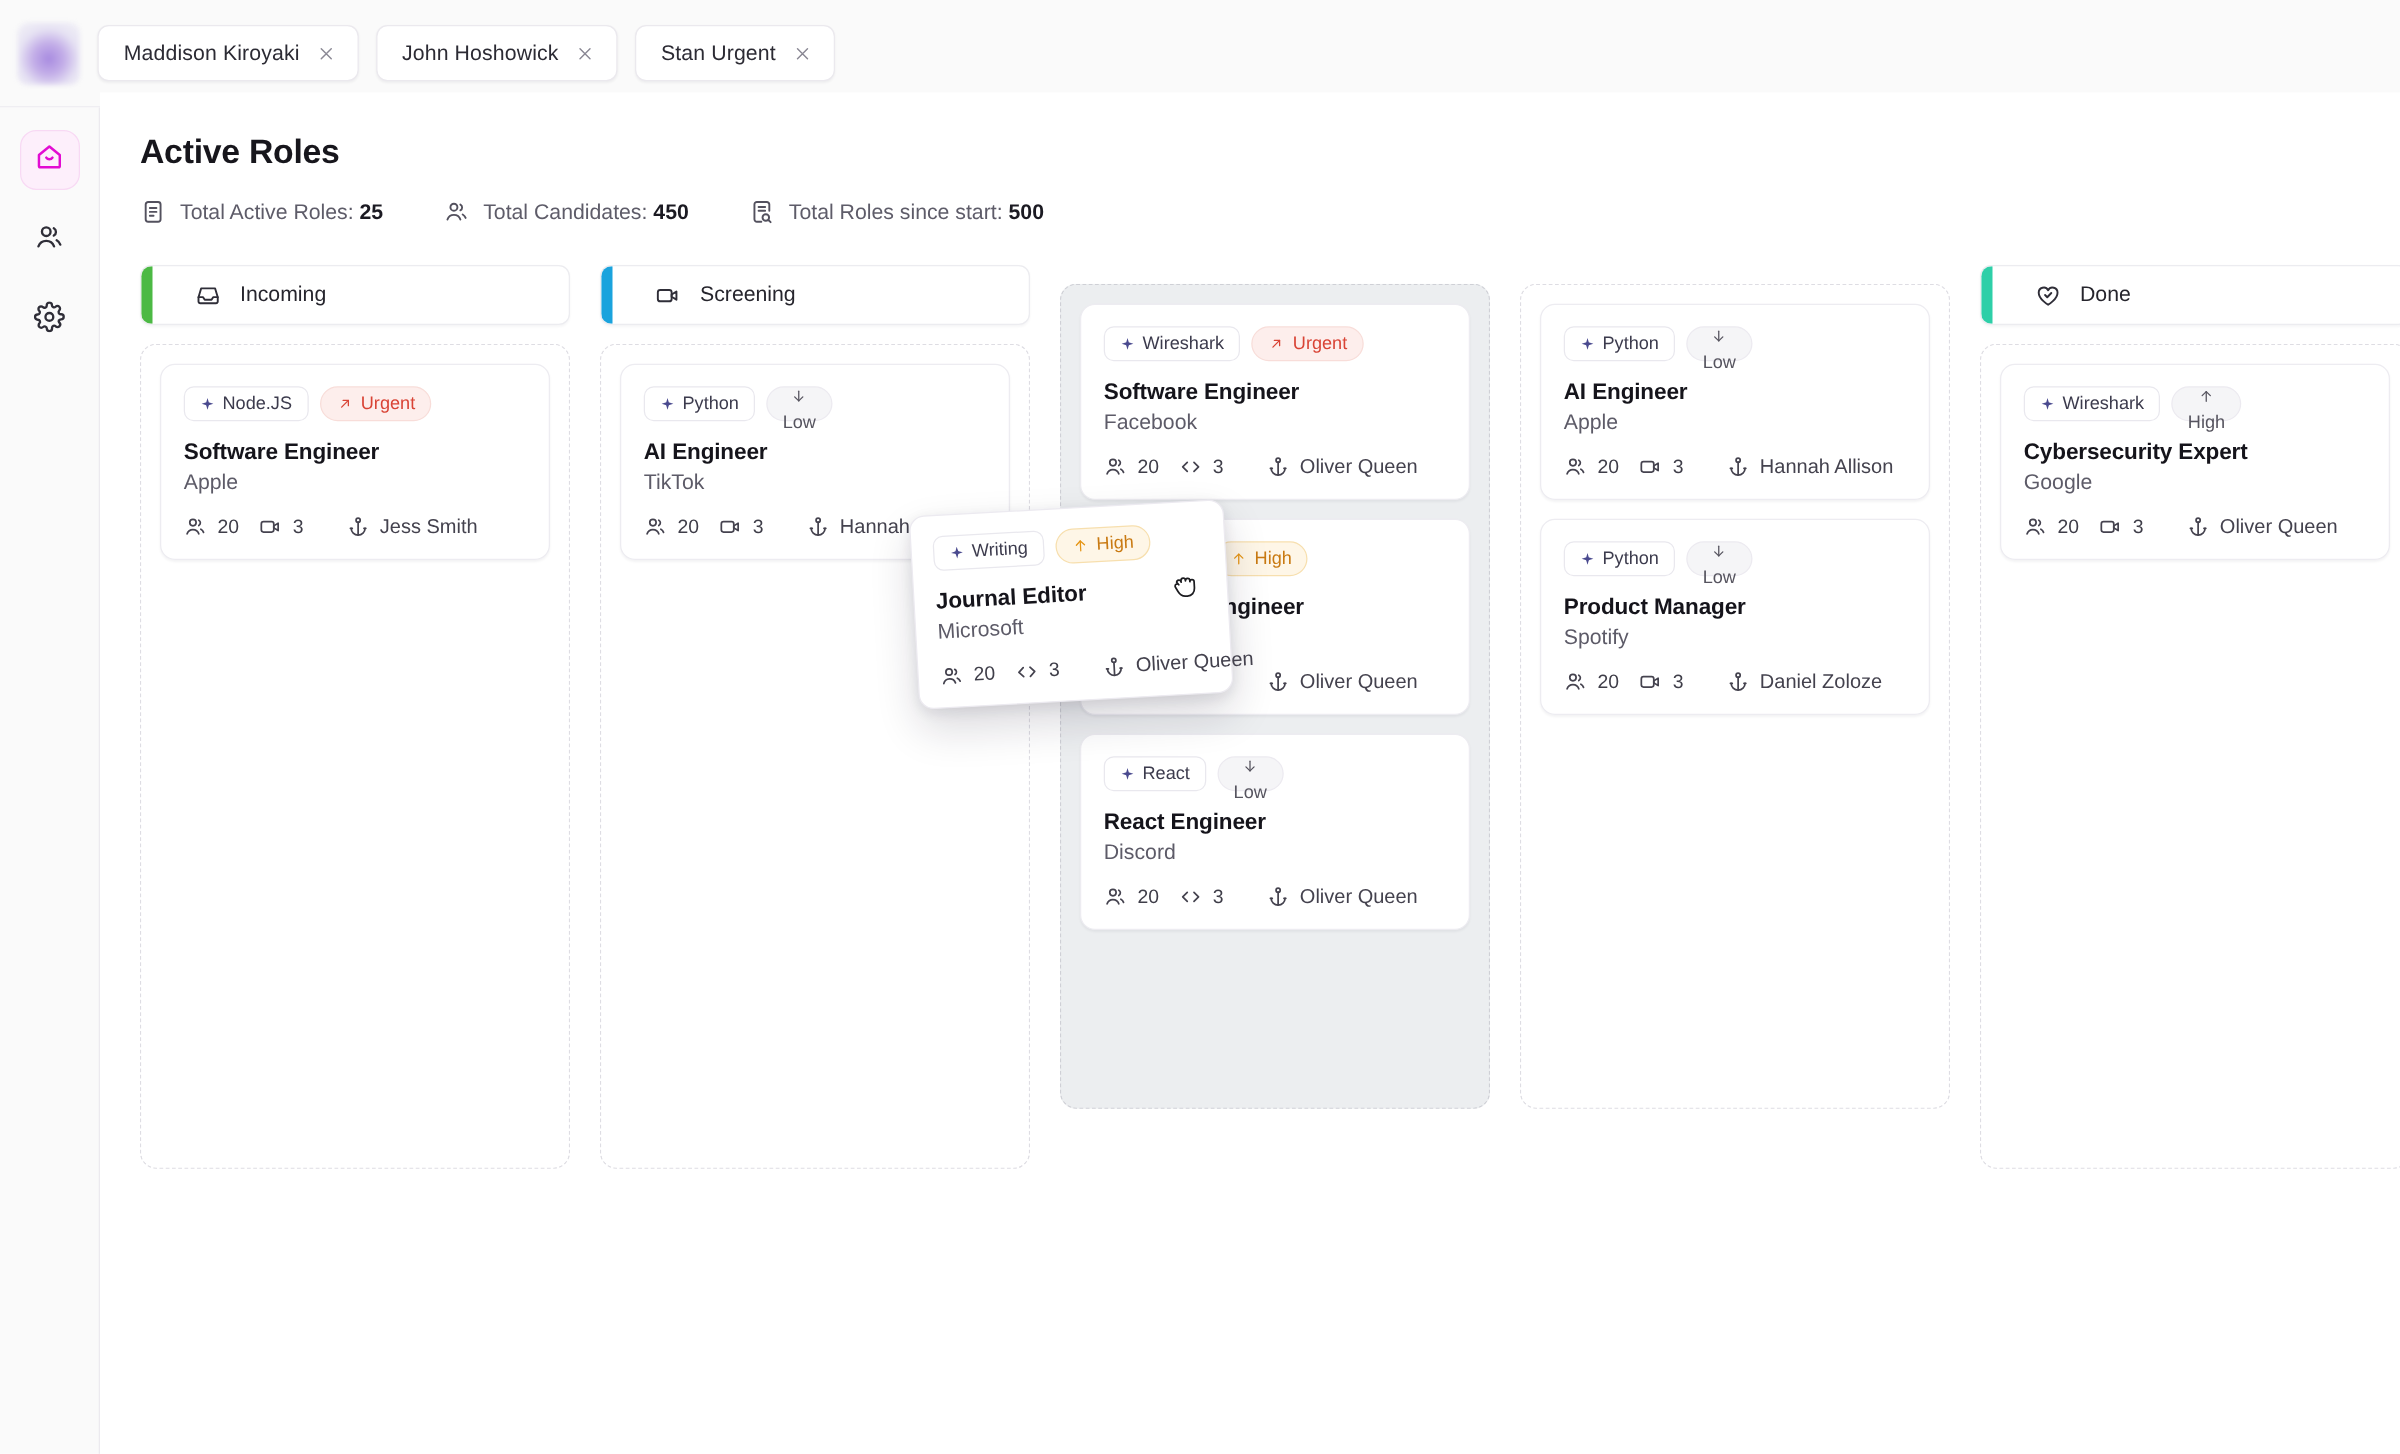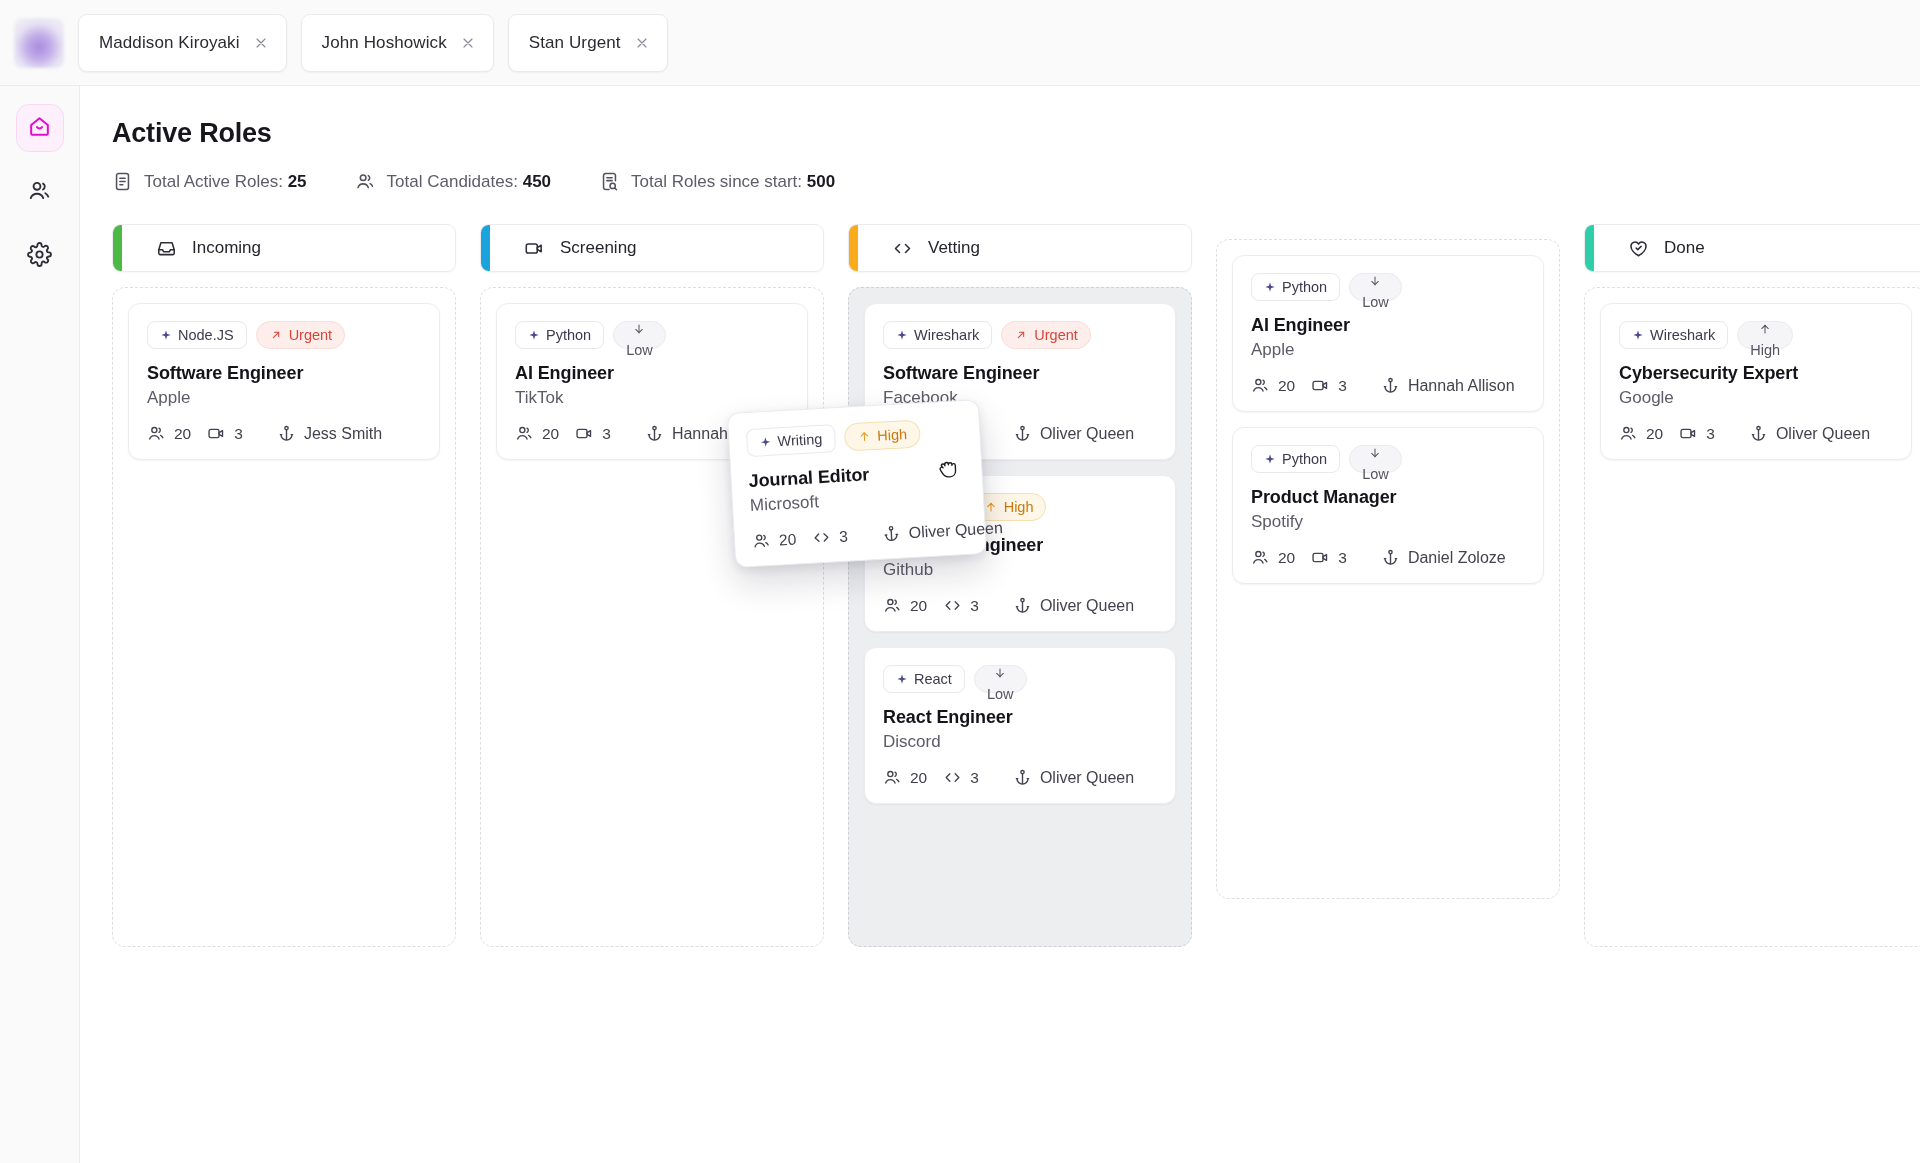--- a/index.html
+++ b/index.html
@@ -20,21 +20,21 @@
     border-bottom: 1px solid #eceaef;
   }
   .brand-logo {
     width: 50px; height: 50px; border-radius: 8px;
     background:
       radial-gradient(circle at 50% 58%, #a88be0 0%, #c3aee8 32%, #e6e2f3 62%, #f4f4f7 100%);
     filter: blur(1.5px);
     flex: 0 0 auto;
   }
   .tab {
-    height: 58px; background: #ffffff; border: 1px solid #ebe9ee;
+    height: 45px; background: #ffffff; border: 1px solid #ebe9ee;
     border-radius: 9px; display: flex; align-items: center; gap: 13px;
     padding: 0 17px 0 20px; box-shadow: 0 1px 2px rgba(20,16,40,.05);
     cursor: pointer;
   }
   .tab-label { font-size: 17px; color: #2c2b34; letter-spacing: .1px; white-space: nowrap; }
   .tab-close { width: 16px; height: 16px; flex: 0 0 auto; display: block; }
   .tab-close svg { display: block; }
 
   
   .rail {
@@ -44,21 +44,21 @@
     padding-top: 18px; gap: 16px;
   }
   .rail-btn {
     width: 48px; height: 48px; border-radius: 13px;
     display: flex; align-items: center; justify-content: center; cursor: pointer;
   }
   .rail-btn.active { background: #fdeffb; border: 1px solid #f8d9f4; }
 
   
   .main {
-    position: absolute; left: 80px; top: 86px;
+    position: absolute; left: 80px; top: 74px;
     width: 1840px; height: 1077px; background: #ffffff;
     padding: 32px 28px 0 32px;
   }
   .page-title {
     font-size: 27px; font-weight: 700; color: #17161c; letter-spacing: -.2px;
   }
   .stats { display: flex; align-items: flex-end; gap: 48px; margin-top: 22px; }
   .stat { display: flex; align-items: center; gap: 11px; }
   .stat-ico { width: 21px; height: 21px; flex: 0 0 auto; }
   .stat-txt { font-size: 17px; color: #5e5c69; white-space: nowrap; }
@@ -352,30 +352,20 @@
                     <path d="M5 13.4a7 7 0 0 0 14 0"></path>
                     <path d="M4.2 13.4h1.9M17.9 13.4h1.9"></path>
                   </svg></span>
       <span class="meta-name">Hannah Allison</span>
     </span>
   </div>
         </div>
     </div>
   </div>
   <div class="col">
-    <div class="col-head">
-      <span class="col-accent" style="background:#f9ab1c"></span>
-      <span class="col-head-inner">
-        <span class="col-ico"><svg width="21" height="21" viewBox="0 0 24 24" stroke="#2f2e38" fill="none" stroke-width="1.75" stroke-linecap="round" stroke-linejoin="round">
-                <path d="M8.6 7.4 4 12l4.6 4.6"></path>
-                <path d="M15.4 7.4 20 12l-4.6 4.6"></path>
-              </svg></span>
-        <span class="col-name">Vetting</span>
-      </span>
-    </div>
     <div class="dropzone active">
 
         <div class="card">
 
   <div class="badges">
     <span class="badge badge-skill">
       <span>
                   <svg width="12" height="12" viewBox="0 0 24 24" fill="#4a4a8f">
                     <path d="M12 2.6 13.9 9a2 2 0 0 0 1.1 1.1l6.4 1.9-6.4 1.9A2 2 0 0 0 13.9 15L12 21.4 10.1 15A2 2 0 0 0 9 13.9L2.6 12 9 10.1A2 2 0 0 0 10.1 9z"></path>
                   </svg>

